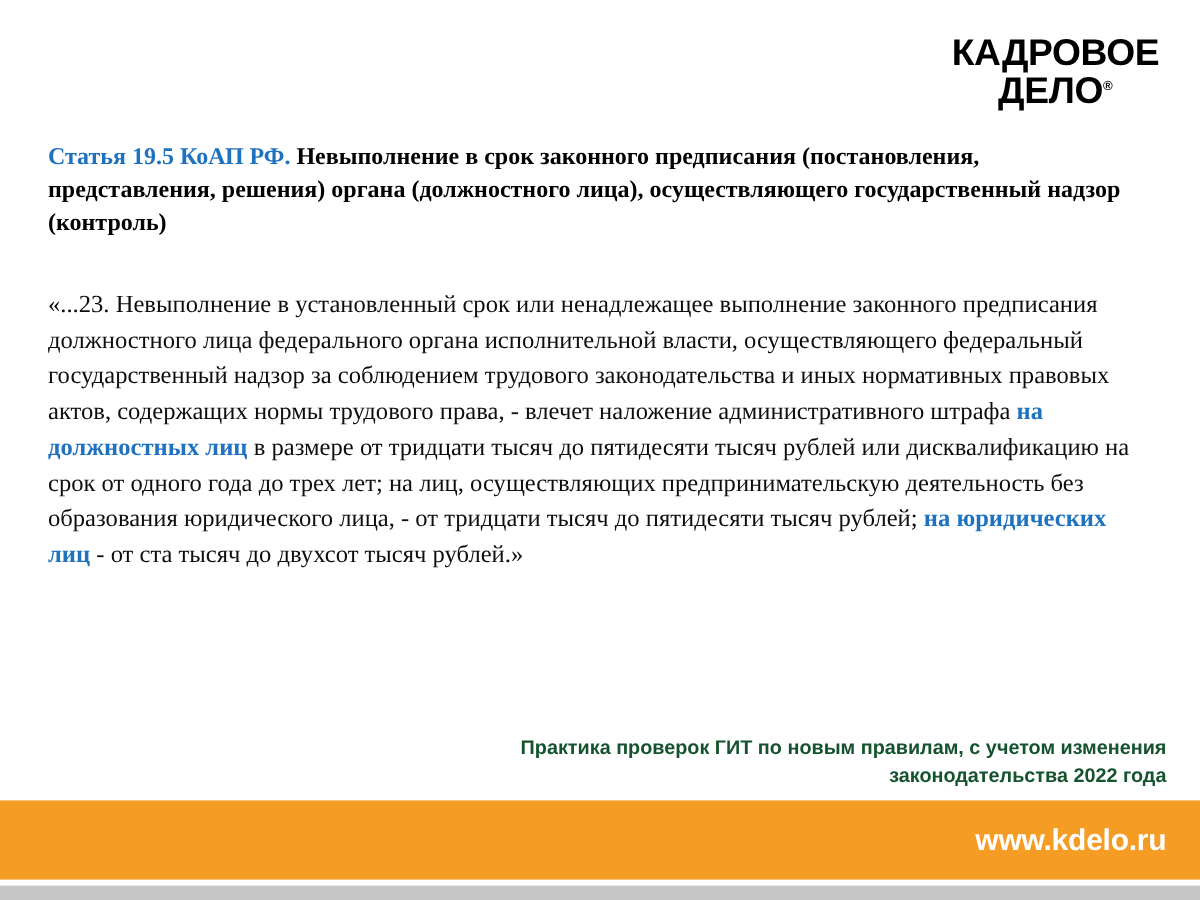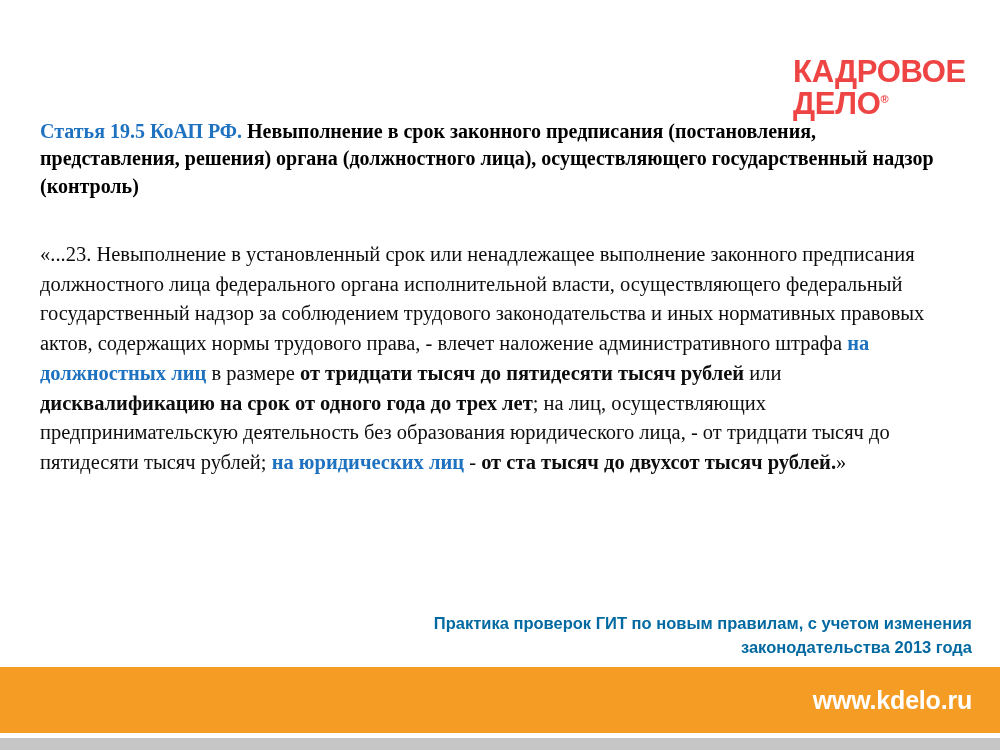--- a/index.html
+++ b/index.html
@@ -22,27 +22,26 @@
     height: 750px;
     background: #ffffff;
     box-sizing: border-box;
   }
 
   
   .logo {
     position: absolute;
     top: 28px;
     right: 34px;
-    text-align: left;
+    text-align: center;
     font-family: "Liberation Sans", "DejaVu Sans", sans-serif;
     font-weight: bold;
-    color: #ef4444;
+    color: #000000;
     line-height: 1.02;
     letter-spacing: -0.3px;
-    margin-top: 28px;
   }
   .logo-line1 {
     font-size: 31px;
     display: block;
     white-space: nowrap;
   }
   .logo-line2 {
     font-size: 31px;
     display: block;
     white-space: nowrap;
@@ -76,35 +75,35 @@
     position: absolute;
     left: 40px;
     top: 240px;
     width: 912px;
     font-size: 20.5px;
     line-height: 1.45;
     color: #0d0d0d;
     font-weight: normal;
     text-align: left;
   }
-  .b  { font-weight: bold; margin-top: 12px; }
+  .b  { font-weight: normal; margin-top: 12px; }
   .blue { color: #1F72C0; font-weight: bold; }
 
   
   .footer-caption {
     position: absolute;
     right: 28px;
     top: 612px;
     width: 680px;
     text-align: right;
     font-family: "Liberation Sans", "DejaVu Sans", sans-serif;
     font-weight: bold;
     font-size: 16.5px;
     line-height: 1.45;
-    color: #0369a1;
+    color: #14532d;
   }
 
   
   .orange-bar {
     position: absolute;
     left: 0;
     top: 667px;
     width: 1000px;
     height: 66px;
     background: #F49C24;
@@ -142,20 +141,20 @@
   <div class="title-block">
     <span class="title-accent">Статья 19.5 КоАП РФ.</span><span> Невыполнение в срок законного предписания (постановления, представления, решения) органа (должностного лица), осуществляющего государственный надзор (контроль)</span>
   </div>
 
   <div class="body-block">
     <span>«...23. Невыполнение в установленный срок или ненадлежащее выполнение законного предписания должностного лица федерального органа исполнительной власти, осуществляющего федеральный государственный надзор за соблюдением трудового законодательства и иных нормативных правовых актов, содержащих нормы трудового права, - влечет наложение административного штрафа </span><span class="blue">на должностных лиц</span><span> в размере </span><span class="b">от тридцати тысяч до пятидесяти тысяч рублей</span><span> или </span><span class="b">дисквалификацию на срок от одного года до трех лет</span><span>; на лиц, осуществляющих предпринимательскую деятельность без образования юридического лица, - от тридцати тысяч до пятидесяти тысяч рублей; </span><span class="blue">на юридических лиц</span><span> - </span><span class="b">от ста тысяч до двухсот тысяч рублей.</span><span>»</span>
   </div>
 
   <div class="footer-caption">
     <div>Практика проверок ГИТ по новым правилам, с учетом изменения</div>
-    <div>законодательства 2013 года</div>
+    <div>законодательства 2022 года</div>
   </div>
 
   <div class="orange-bar"></div>
   <div class="site-url">www.kdelo.ru</div>
   <div class="gray-bar"></div>
 
 </div>
 
 </body></html>

